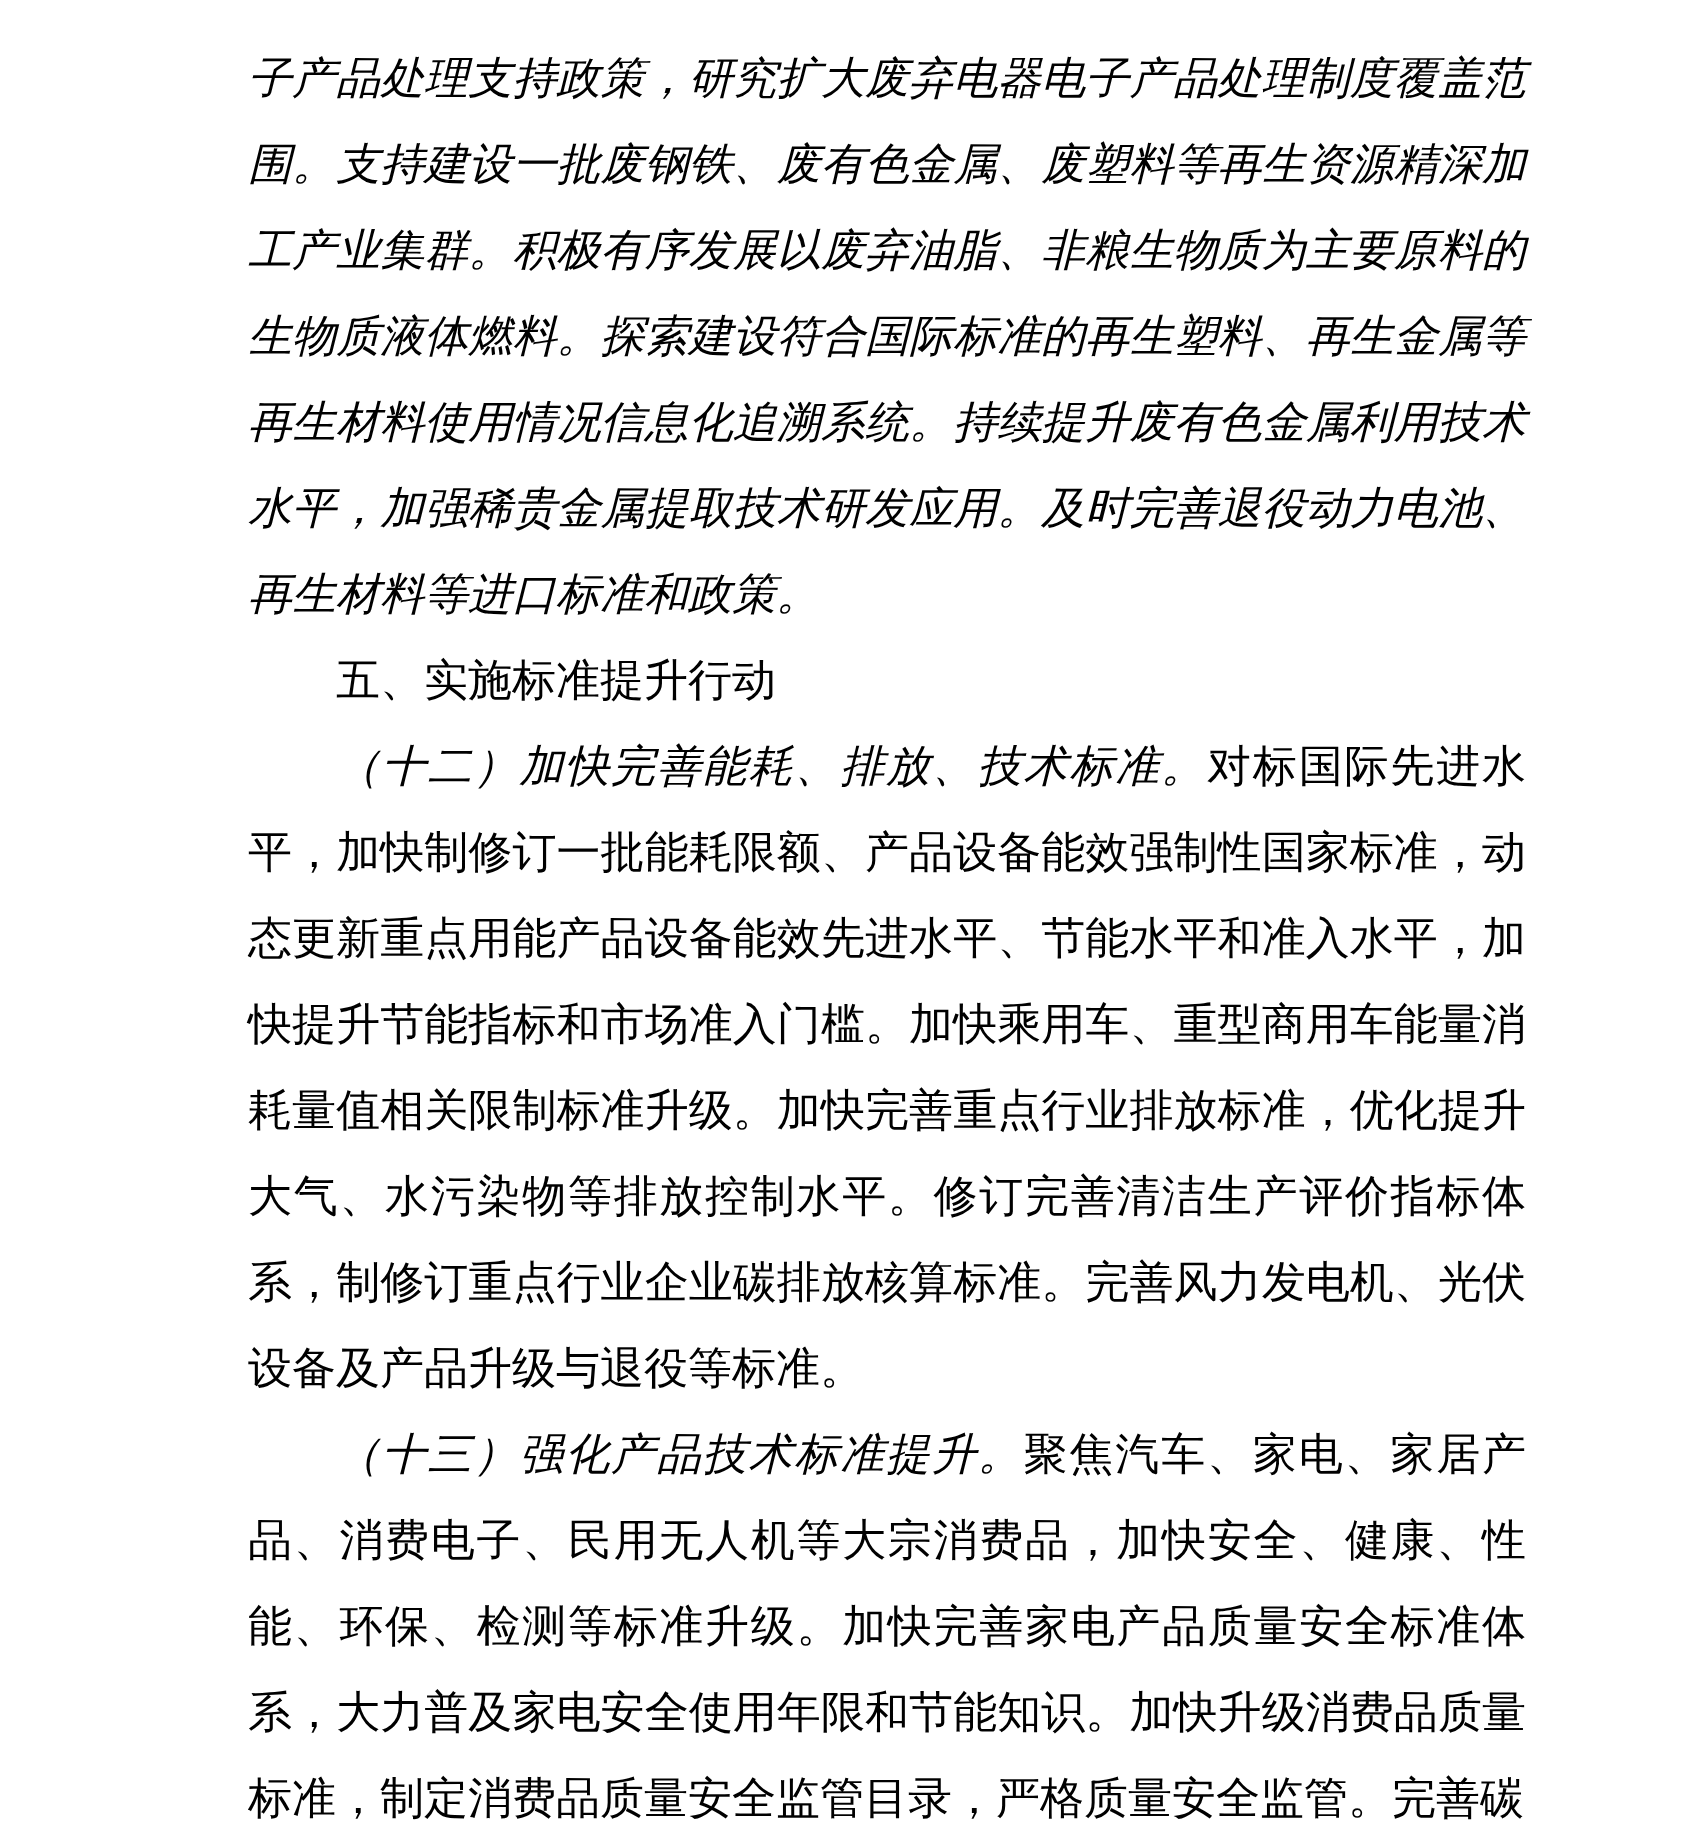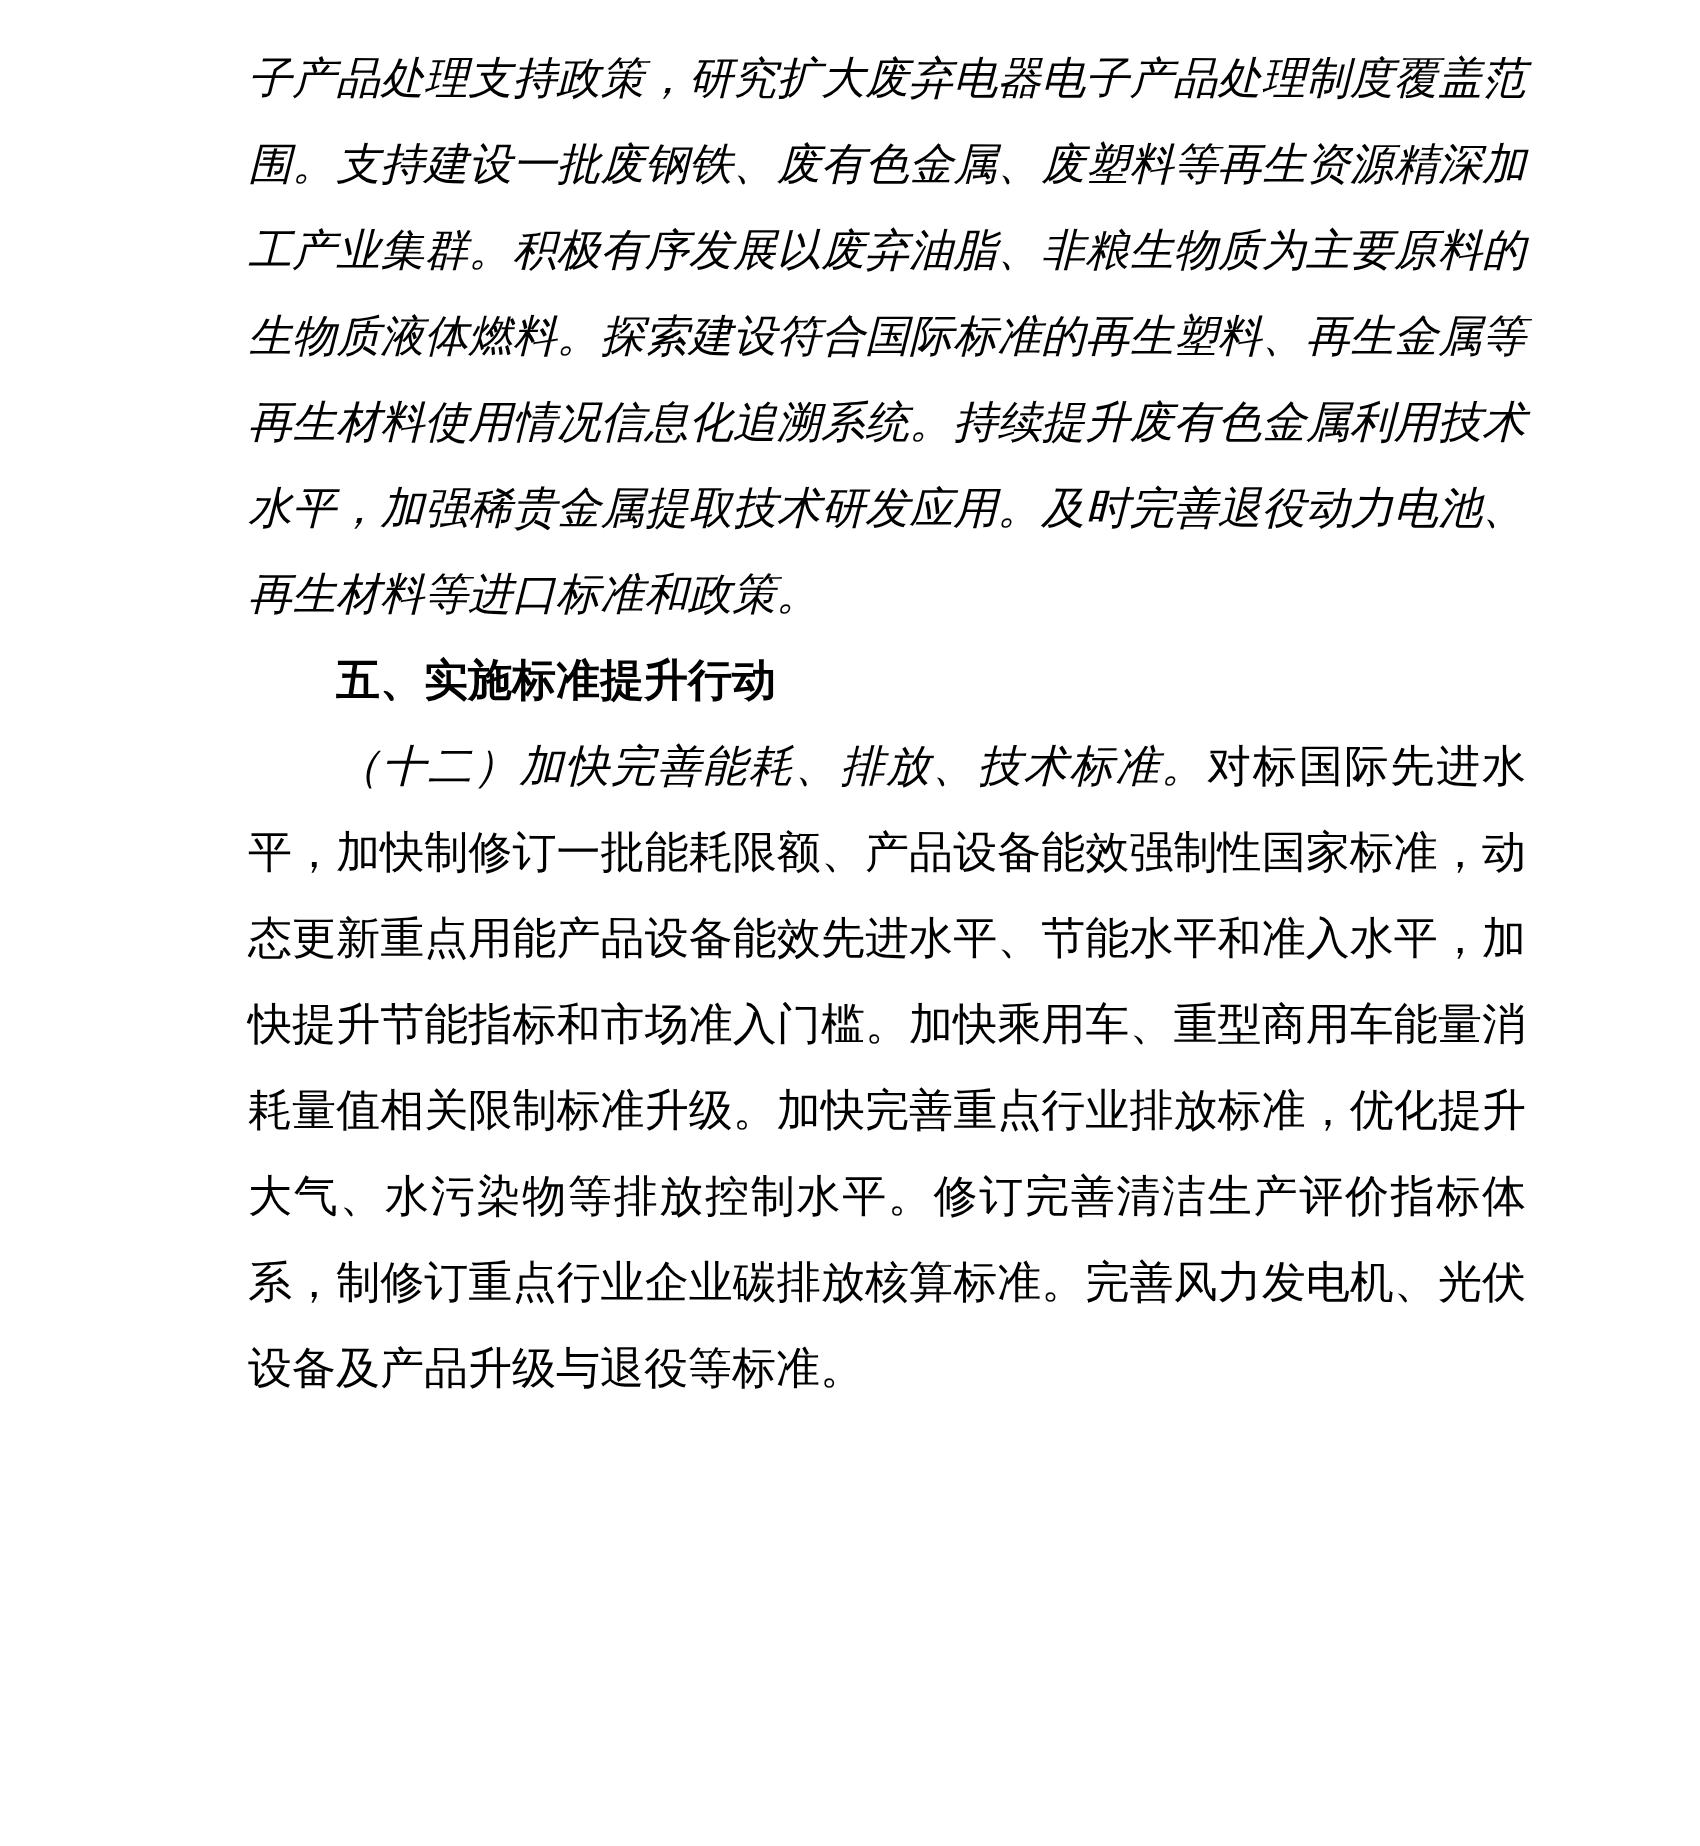--- a/index.html
+++ b/index.html
@@ -30,21 +30,21 @@
     text-align: justify;
     letter-spacing: 0;
     word-break: break-all;
   }
   .para.continuation {
     text-indent: 0;
     font-style: italic;
   }
   .para.heading {
     text-indent: 2em;
-    font-weight: 700;
+    font-weight: 400;
   }
   .para.item {
     text-indent: 2em;
   }
   
   .lead {
     font-style: italic;
   }
 </style>
 </head>
@@ -52,15 +52,16 @@
 
 <div class="page">
   <main class="text-block">
 
     <p class="para continuation">子产品处理支持政策，研究扩大废弃电器电子产品处理制度覆盖范围。支持建设一批废钢铁、废有色金属、废塑料等再生资源精深加工产业集群。积极有序发展以废弃油脂、非粮生物质为主要原料的生物质液体燃料。探索建设符合国际标准的再生塑料、再生金属等再生材料使用情况信息化追溯系统。持续提升废有色金属利用技术水平，加强稀贵金属提取技术研发应用。及时完善退役动力电池、再生材料等进口标准和政策。</p>
 
     <p class="para heading">五、实施标准提升行动</p>
 
     <p class="para item"><span class="lead">（十二）加快完善能耗、排放、技术标准。</span><span class="body-run">对标国际先进水平，加快制修订一批能耗限额、产品设备能效强制性国家标准，动态更新重点用能产品设备能效先进水平、节能水平和准入水平，加快提升节能指标和市场准入门槛。加快乘用车、重型商用车能量消耗量值相关限制标准升级。加快完善重点行业排放标准，优化提升大气、水污染物等排放控制水平。修订完善清洁生产评价指标体系，制修订重点行业企业碳排放核算标准。完善风力发电机、光伏设备及产品升级与退役等标准。</span></p>
 
+    <p class="para item"><span class="lead">（十三）强化产品技术标准提升。</span><span class="body-run">聚焦汽车、家电、家居产品、消费电子、民用无人机等大宗消费品，加快安全、健康、性能、环保、检测等标准升级。加快完善家电产品质量安全标准体系，大力普及家电安全使用年限和节能知识。加快升级消费品质量标准，制定消费品质量安全监管目录，严格质量安全监管。完善碳</span></p>
 
   </main>
 </div>
 
 </body></html>

